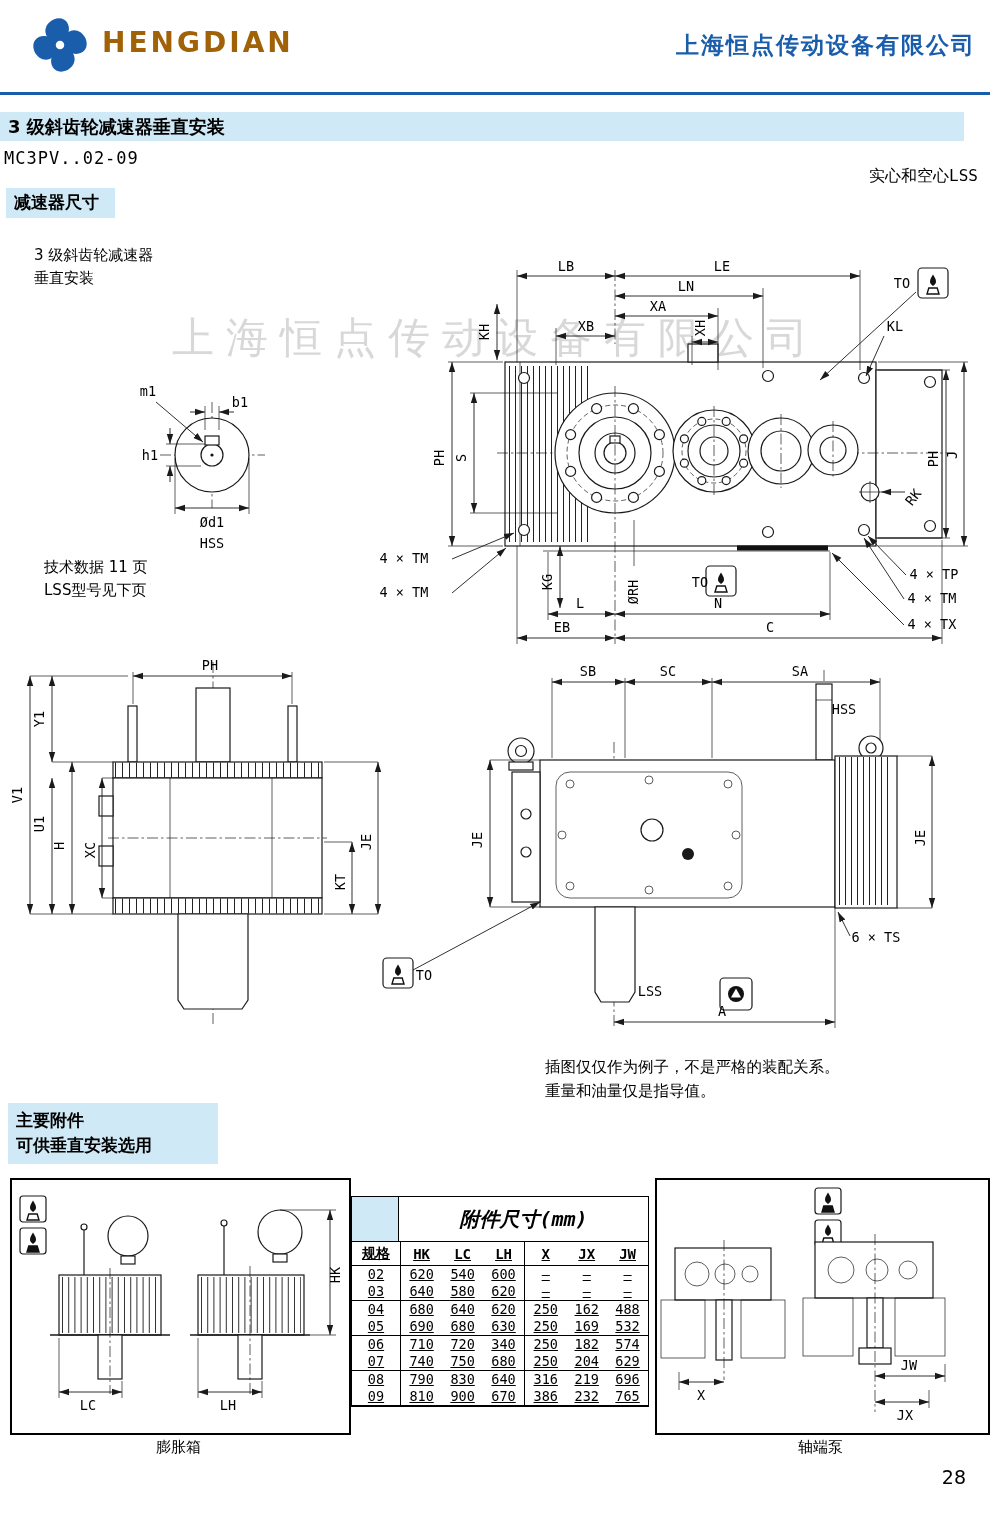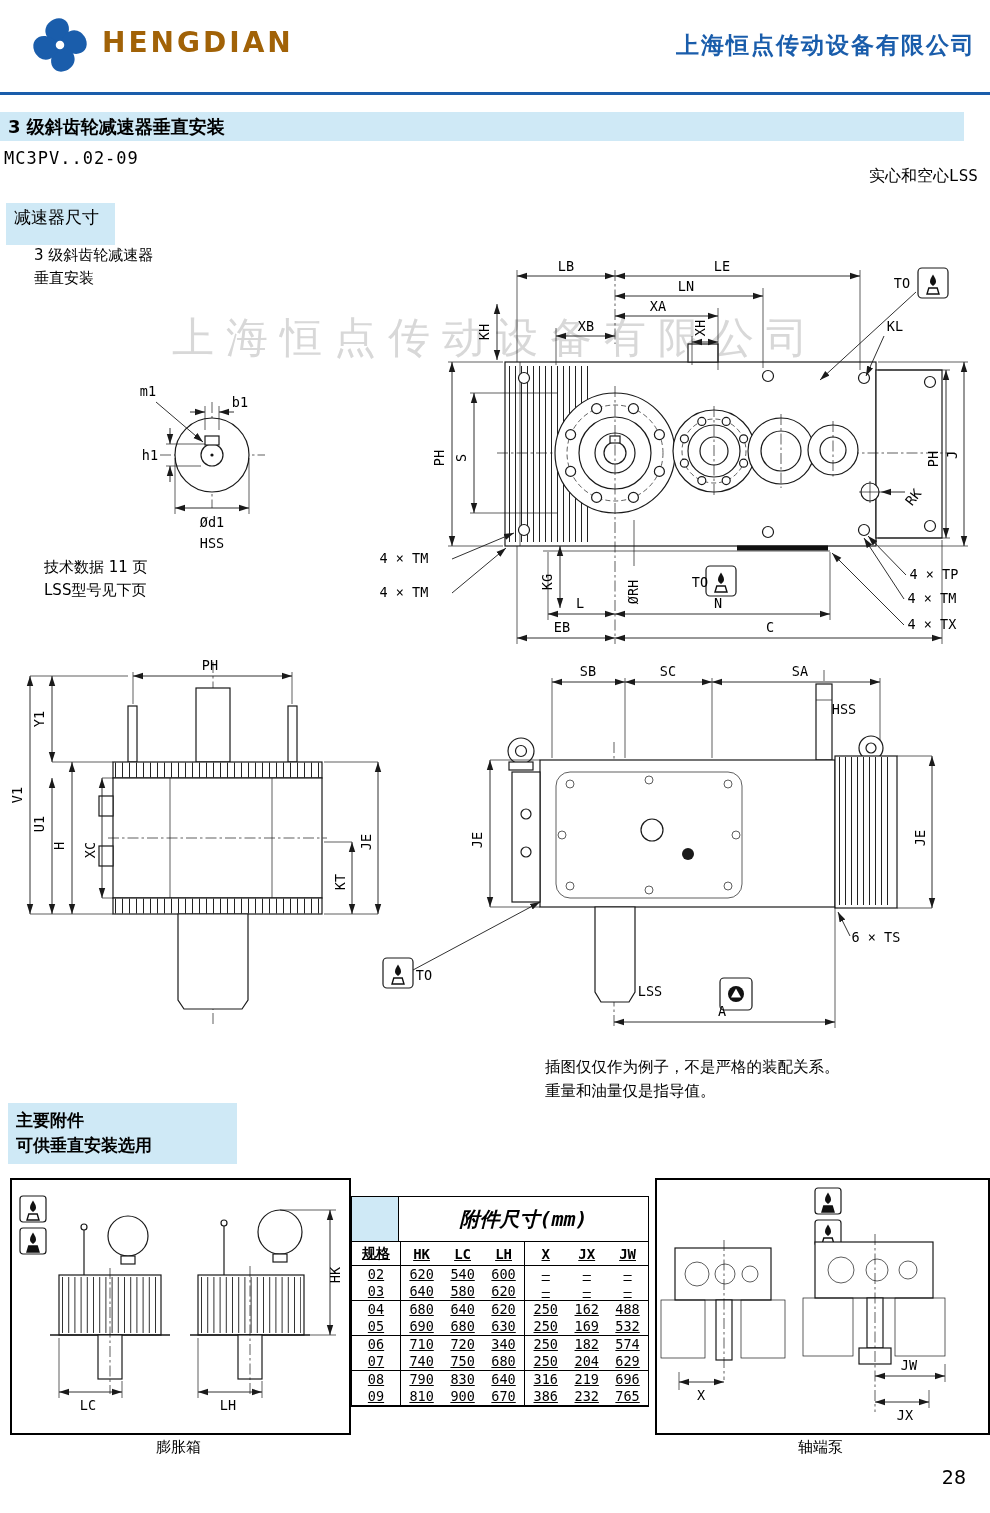--- a/index.html
+++ b/index.html
@@ -12,38 +12,38 @@
               letter-spacing:3px;color:#a16207;}
   .company{position:absolute;right:14px;top:30px;font-size:23px;font-weight:bold;
            color:#1a5dab;letter-spacing:2px;}
   .blue-rule{position:absolute;left:0;top:92px;width:990px;height:3px;background:#1a5dab;}
 
   .title-strip{position:absolute;left:0;top:112px;width:964px;height:29px;background:#cfe9f6;
                font-size:18px;font-weight:bold;line-height:29px;padding-left:8px;box-sizing:border-box;}
   .model{position:absolute;left:4px;top:148px;font-family:"DejaVu Sans Mono",monospace;
          font-size:17px;letter-spacing:1px;}
   .shaft-type{position:absolute;right:12px;top:166px;font-family:"DejaVu Sans Mono",monospace;font-size:16px;}
-  .section-label{position:absolute;left:6px;top:203px;background:#cfe9f6;font-size:17px;
-                 font-weight:normal;padding:3px 16px 16px 8px;}
+  .section-label{position:absolute;left:6px;top:188px;background:#cfe9f6;font-size:17px;
+                 font-weight:bold;padding:3px 16px 4px 8px;}
 
   
   .ln{stroke:#1a1a1a;stroke-width:1.2;fill:none}
   .lnf{stroke:#1a1a1a;stroke-width:1.2;fill:#fff}
   .thin{stroke:#1a1a1a;stroke-width:0.7;fill:none}
   .dim{stroke:#1a1a1a;stroke-width:0.9;fill:none}
   .cl{stroke:#1a1a1a;stroke-width:0.7;fill:none;stroke-dasharray:11 3 2.5 3}
   .dash{stroke:#1a1a1a;stroke-width:0.7;fill:none;stroke-dasharray:5 3}
   text{fill:#000}
   .dlb{font-family:"DejaVu Sans Mono",monospace;font-size:13.5px;text-anchor:middle}
   .cn{font-family:"DejaVu Sans",sans-serif;font-size:15px}
   .note{font-family:"DejaVu Sans",sans-serif;font-size:15.5px}
   .wm{font-family:"DejaVu Sans",sans-serif;font-size:42px;fill:#d8d8d8;letter-spacing:12px}
 
   
-  .attach-heading{position:absolute;left:8px;top:1103px;width:229px;background:#cfe9f6;
+  .attach-heading{position:absolute;left:8px;top:1103px;width:210px;background:#cfe9f6;
                   font-size:17px;font-weight:bold;padding:5px 8px 7px 8px;box-sizing:border-box;line-height:1.45;}
 
   
   .acc-box{position:absolute;border:2px solid #000;background:#fff;}
   .box-left{left:10px;top:1178px;width:337px;height:253px;}
   .box-right{left:655px;top:1178px;width:331px;height:253px;}
   .box-caption{position:absolute;top:1438px;font-size:15px;text-align:center;}
   .cap-left{left:10px;width:337px;}
   .cap-right{left:655px;width:331px;}
 

